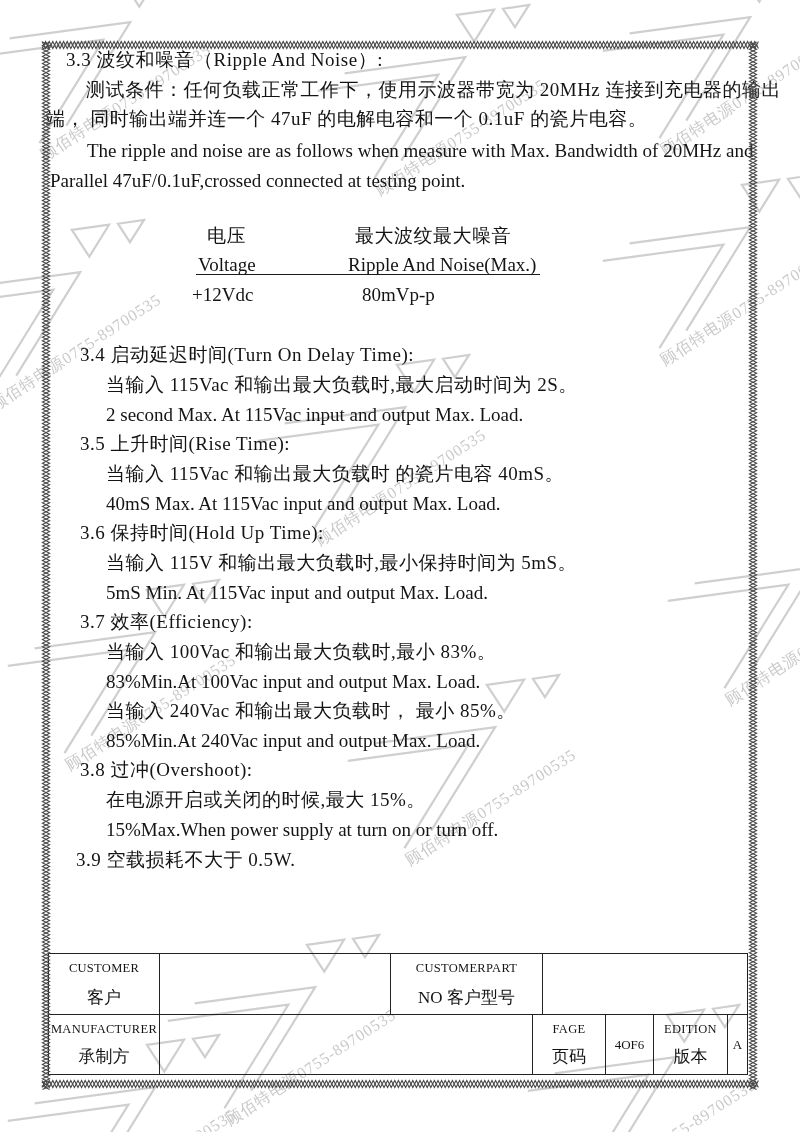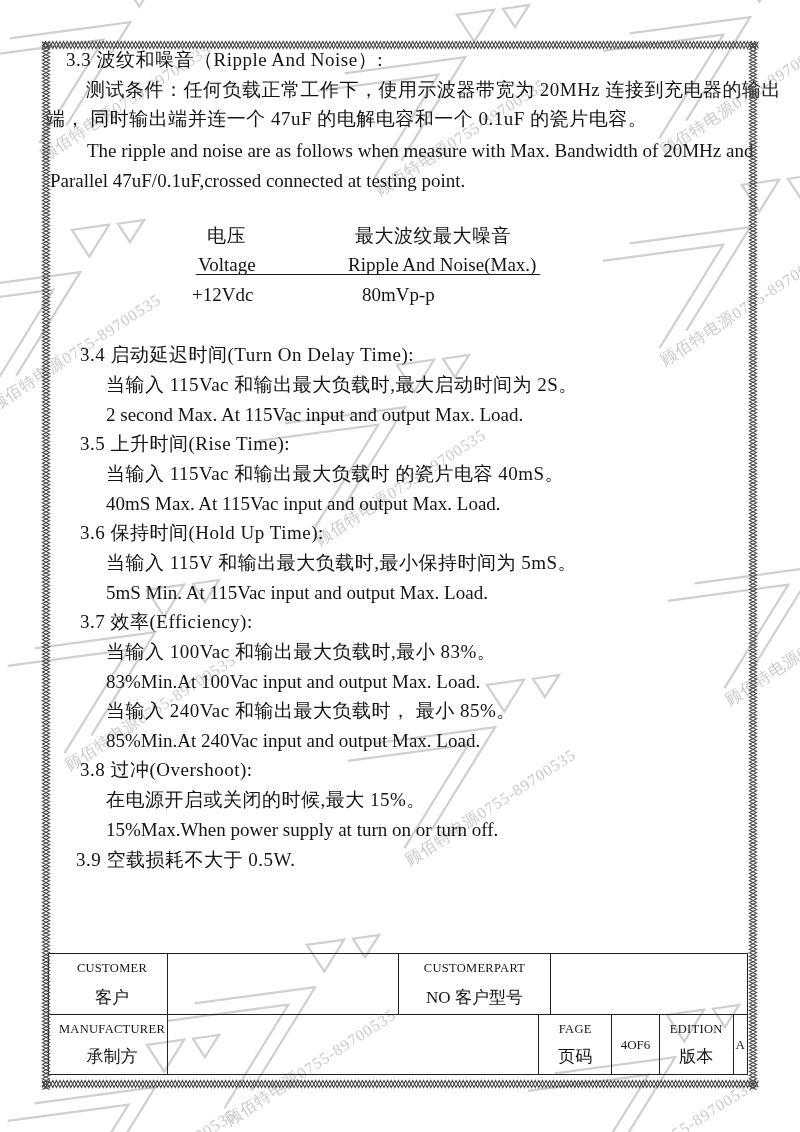--- a/index.html
+++ b/index.html
@@ -15,21 +15,21 @@
 
   .line { position:absolute; white-space:nowrap; font-size:19px; line-height:24px; }
   .cjk { letter-spacing:0.5px; }
 
   .tbl-underline { position:absolute; left:196px; top:274px; width:344px; height:0;
     border-top:1.6px solid #1a1a1a; }
 
   
   .footer-table { position:absolute; left:48px; top:953px; width:700px; z-index:1;
     box-sizing:border-box; }
-  .ft-row { display:flex; box-sizing:border-box;padding-left:8px; }
+  .ft-row { display:flex; box-sizing:border-box; }
   .ft-row1 { height:62px; border:1px solid #222; border-bottom:none; }
   .ft-row2 { height:61px; border:1px solid #222; }
   .ft-cell { box-sizing:border-box; border-right:1px solid #222;
     display:flex; flex-direction:column; justify-content:space-between;
     align-items:center; padding:7px 2px 6px 2px; }
   .ft-cell.last { border-right:none; flex:1; }
   .ft-cell.mid { justify-content:center; }
   .ft-en { font-size:12.5px; letter-spacing:0.3px; }
   .ft-cn { font-size:17px; }
   .ft-val { font-size:13px; }

